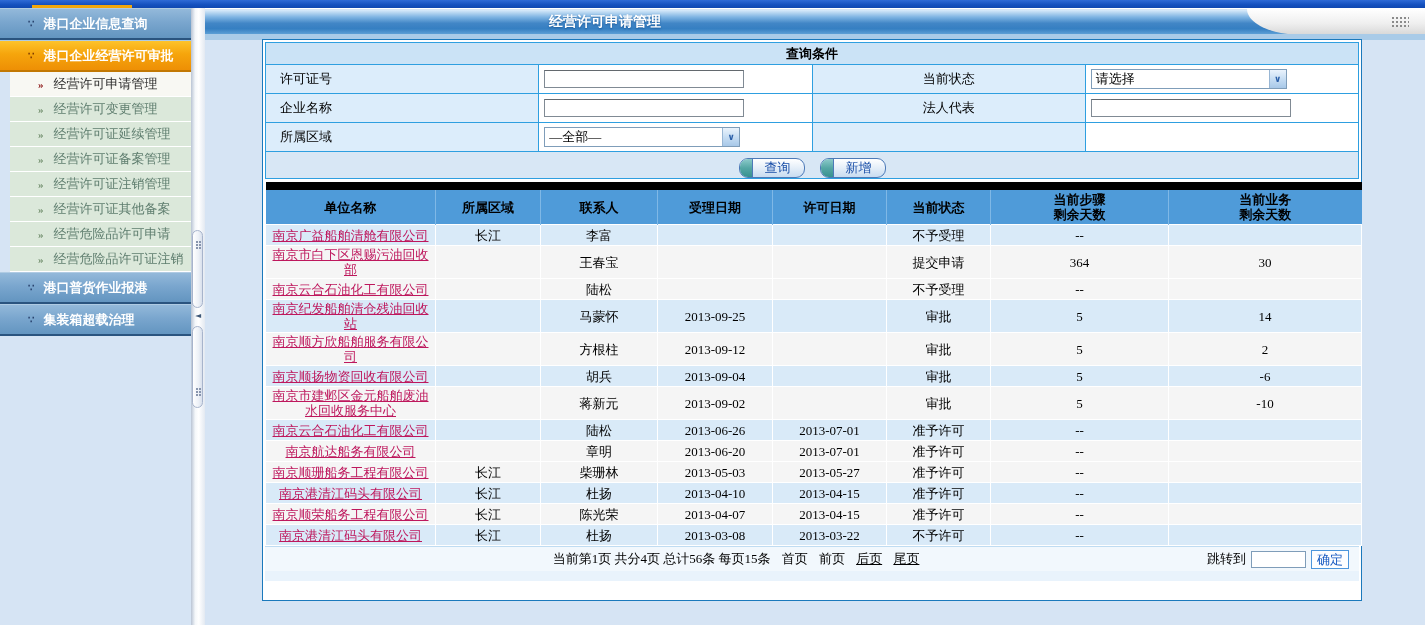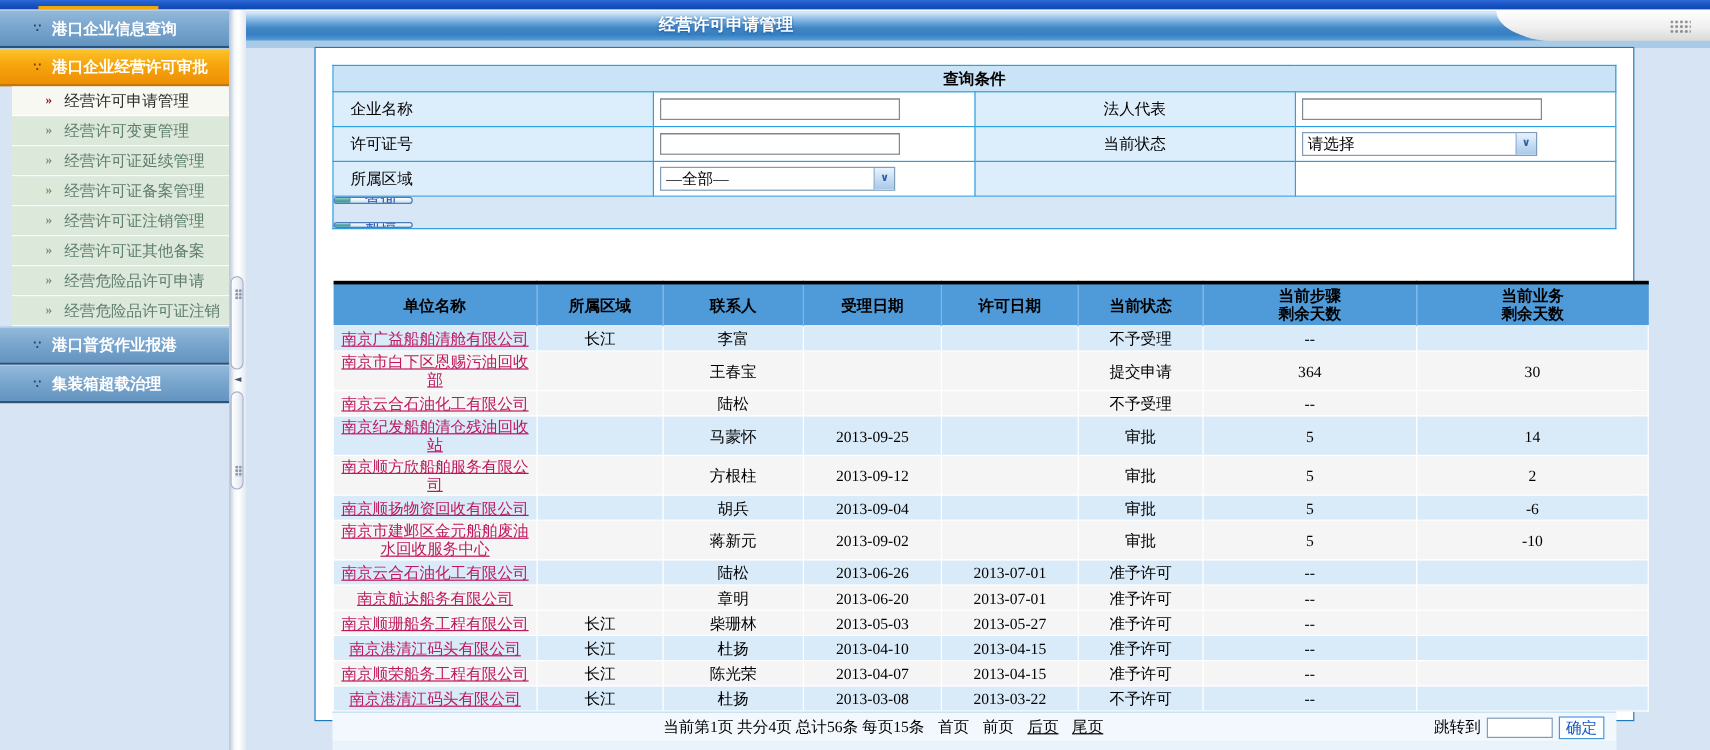--- a/index.html
+++ b/index.html
@@ -52,21 +52,21 @@
   #title-cap { position:absolute; right:0; top:0; width:178px; height:26px;
                background:linear-gradient(180deg,#FFFFFF 0%,#EFEFEF 55%,#D7D7D7 100%);
                border-bottom-left-radius:55px 26px; }
   #grip-dots { position:absolute; right:16px; top:8px; width:17px; height:11px;
                background:radial-gradient(circle at 1.2px 1.2px,#8A8A8A 1px,transparent 1.3px);
                background-size:4px 4px; cursor:pointer; }
   #title-underband { position:absolute; left:0; top:25px; width:1220px; height:6px; background:#A9CBE8; }
 
   
   #panel { position:absolute; left:57px; top:30px; width:1100px; height:562px;
-           background:#FFFFFF; border:1px solid #1B79BC; padding:14px; }
+           background:#FFFFFF; border:1px solid #1B79BC; padding:2px; }
 
   
   #query-table { width:100%; border-collapse:collapse; table-layout:fixed; }
   #query-table td, #query-table th { border:1px solid #2E9FE0; font-size:13px; }
   #query-table th { height:22px; background:#CBE3F6; font-weight:bold; text-align:center; }
   .q-label1 { width:125px; background:#DCEDFB; padding-left:14px; height:29px; }
   .q-input1 { width:345px; background:#FFFFFF; padding-left:5px; }
   .q-label2 { width:320px; background:#DCEDFB; text-align:center; }
   .q-input2 { background:#FFFFFF; padding-left:5px; }
   .ti { width:200px; height:18px; border:1px solid #808A94; border-top-color:#63696E; background:#FFFFFF;
@@ -74,34 +74,34 @@
   .sel { display:inline-flex; align-items:center; width:196px; height:20px;
          border:1px solid #7F9DB9; background:#FFFFFF; cursor:pointer; }
   .sel-text { flex:1; padding-left:4px; font-size:13px; white-space:nowrap; overflow:hidden; }
   .sel-btn { width:17px; align-self:stretch; border-left:1px solid #98B6D4;
              background:linear-gradient(180deg,#EAF3FC 0%,#C3DBF2 55%,#A8C8E8 100%);
              display:flex; align-items:center; justify-content:center;
              color:#2B5FA8; font-size:9px; font-weight:bold; font-family:"DejaVu Sans",sans-serif; }
 
   
   #buttons-row { height:27px; border:1px solid #2E9FE0; border-top:none; background:#D8E7F5;
-                 display:flex; align-items:flex-start; justify-content:center; gap:15px;flex-direction:column; }
+                 display:flex; align-items:flex-end; justify-content:center; gap:15px; }
   .gov-btn { position:relative; display:flex; align-items:center; width:66px; height:20px;
              border:1px solid #4D7AB8; border-radius:9px; overflow:hidden; cursor:pointer;
              background:linear-gradient(180deg,#FFFFFF 0%,#E7F0F9 45%,#C8DCF0 100%);
              color:#1A4FA8; font-size:13px; font-family:inherit; }
   .gov-btn .btn-block { position:absolute; left:0; top:0; bottom:0; width:13px;
              background:linear-gradient(180deg,#8CCACA 0%,#55A7A5 50%,#37918F 100%);
              border-right:1px solid #4D7AB8; }
   .gov-btn .btn-label { flex:1; text-align:center; padding-left:12px; }
 
   #mid-gap { height:3px; }
 
   
-  #data-table { width:100%; border-collapse:collapse; table-layout:fixed; border-top:3px solid #000000;margin-top:40px; }
+  #data-table { width:100%; border-collapse:collapse; table-layout:fixed; border-top:8px solid #000000; }
   #data-table th { background:#4F9BD9; color:#000; font-weight:bold; font-size:13px;
                    padding:2px 0; line-height:15px; white-space:pre-line;
                    border-left:1px solid #7FB8E6; vertical-align:middle; }
   #data-table th:first-child { border-left:none; }
   #data-table td { border:1px solid #FFFFFF; height:21px; padding:1px 2px;
                    text-align:center; line-height:15px; font-size:13px; vertical-align:middle; }
   tr.row-odd  td { background:#D9EAF8; }
   tr.row-even td { background:#F5F5F5; }
   .company-link { color:#be185d; text-decoration:underline; cursor:pointer; }
 
@@ -195,42 +195,42 @@
     <div id="grip-dots"></div>
   </div>
   <div id="title-underband"></div>
 
   <div id="panel">
 
     <table id="query-table">
       <tbody>
           <tr>
         <th colspan="4">查询条件</th>
-      </tr>
-      <tr>
-        <td class="q-label1">企业名称</td>
-        <td class="q-input1">
-          <input class="ti" type="text" value="" style="">
-        </td>
-        <td class="q-label2">法人代表</td>
-        <td class="q-input2">
-          <input class="ti" type="text" value="" style="">
-        </td>
       </tr>
       <tr>
         <td class="q-label1">许可证号</td>
         <td class="q-input1">
           <input class="ti" type="text" value="" style="">
         </td>
         <td class="q-label2">当前状态</td>
         <td class="q-input2">
           <span class="sel">
             <span class="sel-text">请选择</span>
             <span class="sel-btn">∨</span>
           </span>
+        </td>
+      </tr>
+      <tr>
+        <td class="q-label1">企业名称</td>
+        <td class="q-input1">
+          <input class="ti" type="text" value="" style="">
+        </td>
+        <td class="q-label2">法人代表</td>
+        <td class="q-input2">
+          <input class="ti" type="text" value="" style="">
         </td>
       </tr>
       <tr>
         <td class="q-label1">所属区域</td>
         <td class="q-input1">
           <span class="sel">
             <span class="sel-text">—全部—</span>
             <span class="sel-btn">∨</span>
           </span>
         </td>

